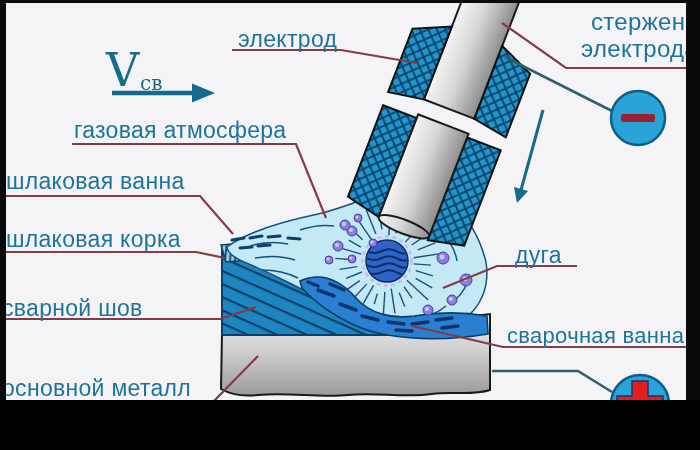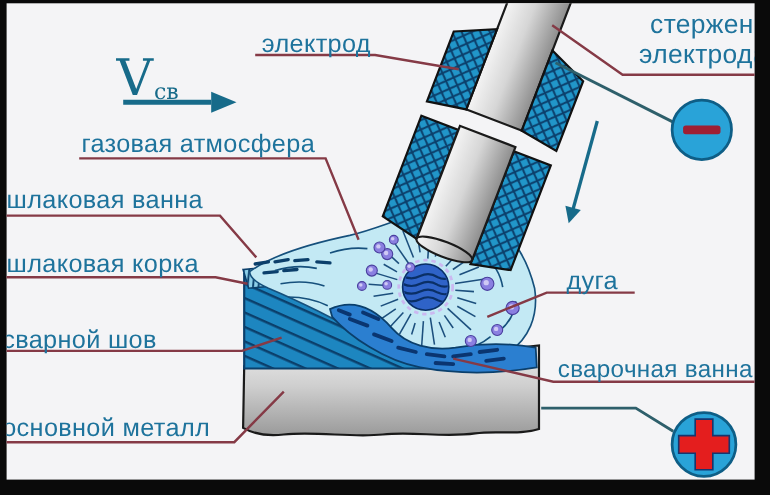--- a/index.html
+++ b/index.html
@@ -1,16 +1,16 @@
 <!DOCTYPE html>
 <html style="--label-text: #1e739c; --pointer-line: #853a46; --wire-line: #2e5f6b; --arrow-teal: #176b8a; --terminal-fill: #29a3d8; --terminal-stroke: #0e5e86; --minus-red: #9e1f33; --plus-red: #e41e1e; --coating-blue: #2196c9; --seam-blue: #1d86c0; --pool-blue: #2b7fd0; --cloud-blue: #c3e9f4; --hatch-navy: #0b3f6b;"><head>
 <meta charset="utf-8">
 <style>
   html,body{margin:0;padding:0;background:#000;}
-  .frame{position:relative;width:700px;height:450px;background:#0a0a0a;overflow:hidden;
+  .frame{position:relative;width:700px;height:400px;background:#0a0a0a;overflow:hidden;
          font-family:"Liberation Sans",sans-serif;}
   svg{display:block;}
   .label{fill:var(--label-text,#1e739c);font-family:"Liberation Sans",sans-serif;
          font-size:23px;letter-spacing:.3px;}
   .label-sm{font-size:22px;}
   .label-lg{font-size:24px;}
   .vsym{fill:var(--arrow-teal,#176b8a);font-family:"DejaVu Serif","Liberation Serif",serif;}
   .pointer{stroke:var(--pointer-line,#853a46);stroke-width:2.2;fill:none;}
   .wire{stroke:var(--wire-line,#2e5f6b);stroke-width:2.6;fill:none;}
   .outline{stroke:#16507c;stroke-width:1.5;fill:none;}

